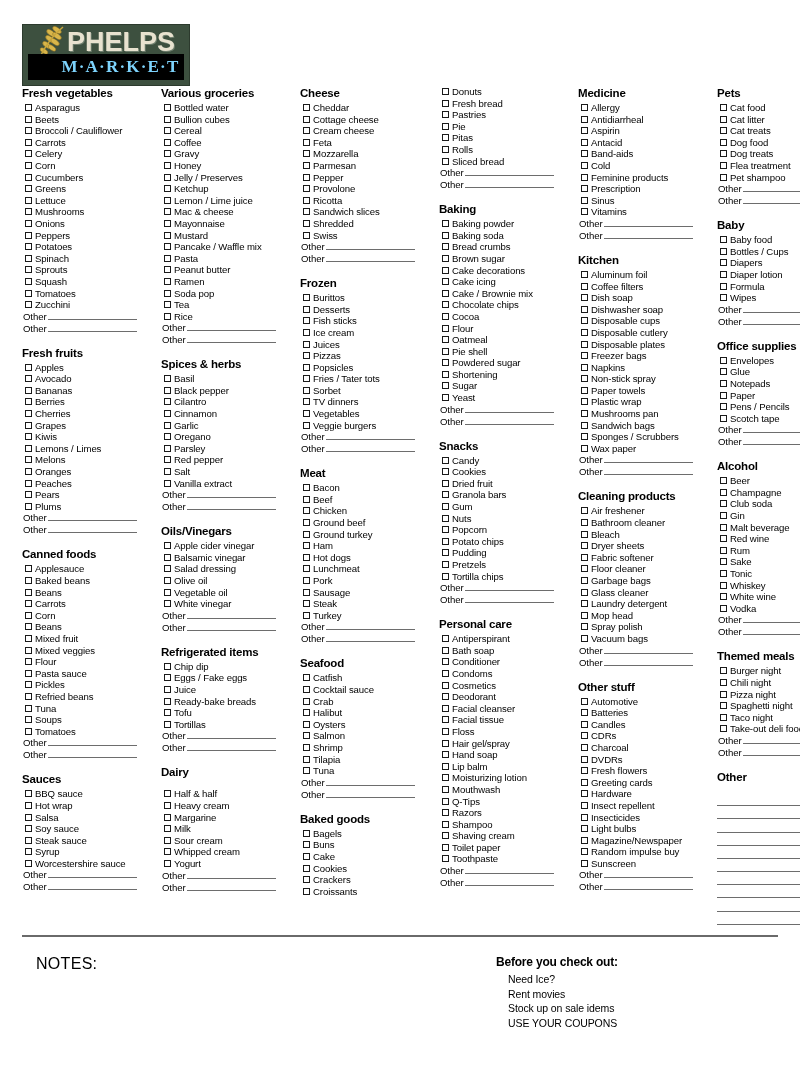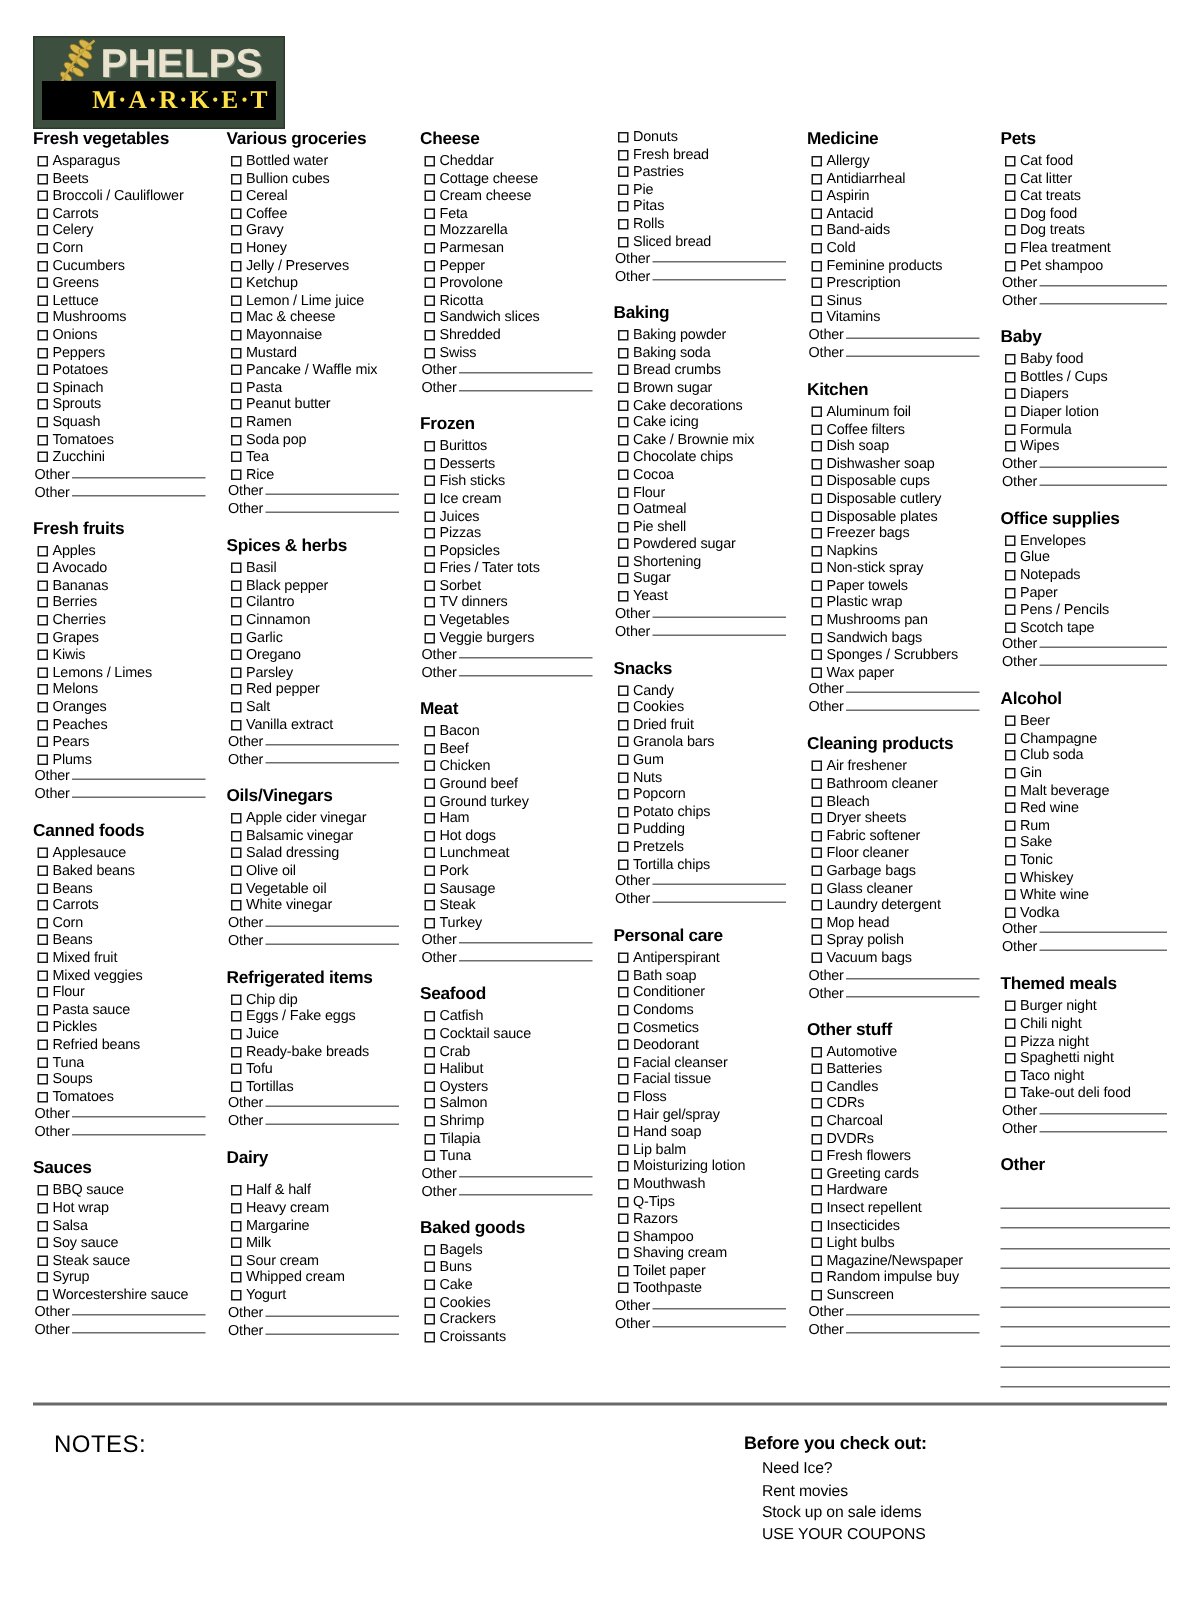--- a/index.html
+++ b/index.html
@@ -55,21 +55,21 @@
     background: #000000;
     display: flex;
     align-items: center;
     justify-content: center;
   }
   .logo-market {
     font-family: "Liberation Serif", serif;
     font-weight: bold;
     font-size: 17px;
     letter-spacing: 1.2px;
-    color: #fde047;
+    color: #7dd3fc;
     margin-left: 29px;
   }
   .wheat {
     position: absolute;
     left: 8px;
     top: 1px;
     width: 40px;
     height: 36px;
   }
   .title {
@@ -79,21 +79,21 @@
     font-weight: bold;
     letter-spacing: -0.5px;
     line-height: 56px;
     padding-right: 80px;
   }
 
   
   .columns {
     display: flex;
     padding: 0 20px 0 22px;
-    gap: 0px;
+    gap: 10px;
     height: 845px;
   }
   .col {
     width: 129px;
     flex: 0 0 129px;
   }
   .col:last-child { flex: 0 0 125px; width: 125px; }
 
   .sec { margin-bottom: 0; }
   .sec-head {

